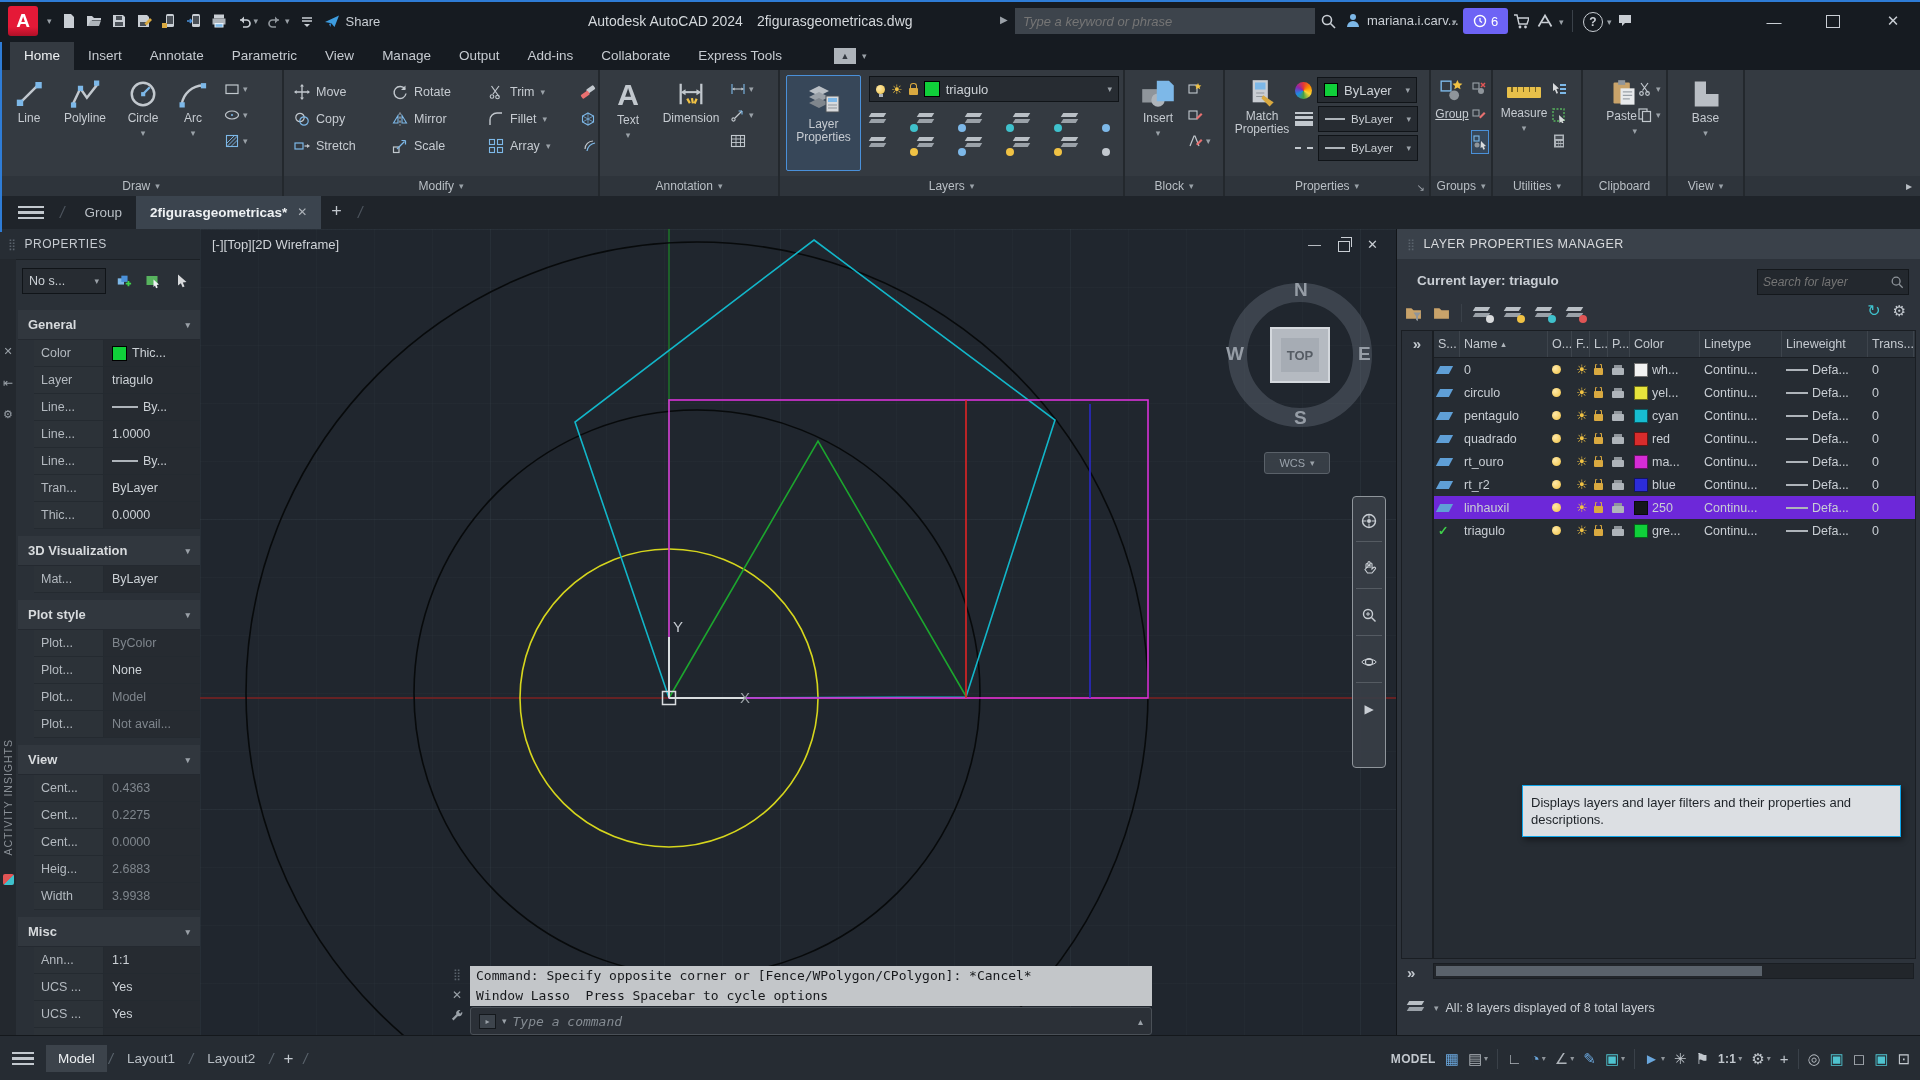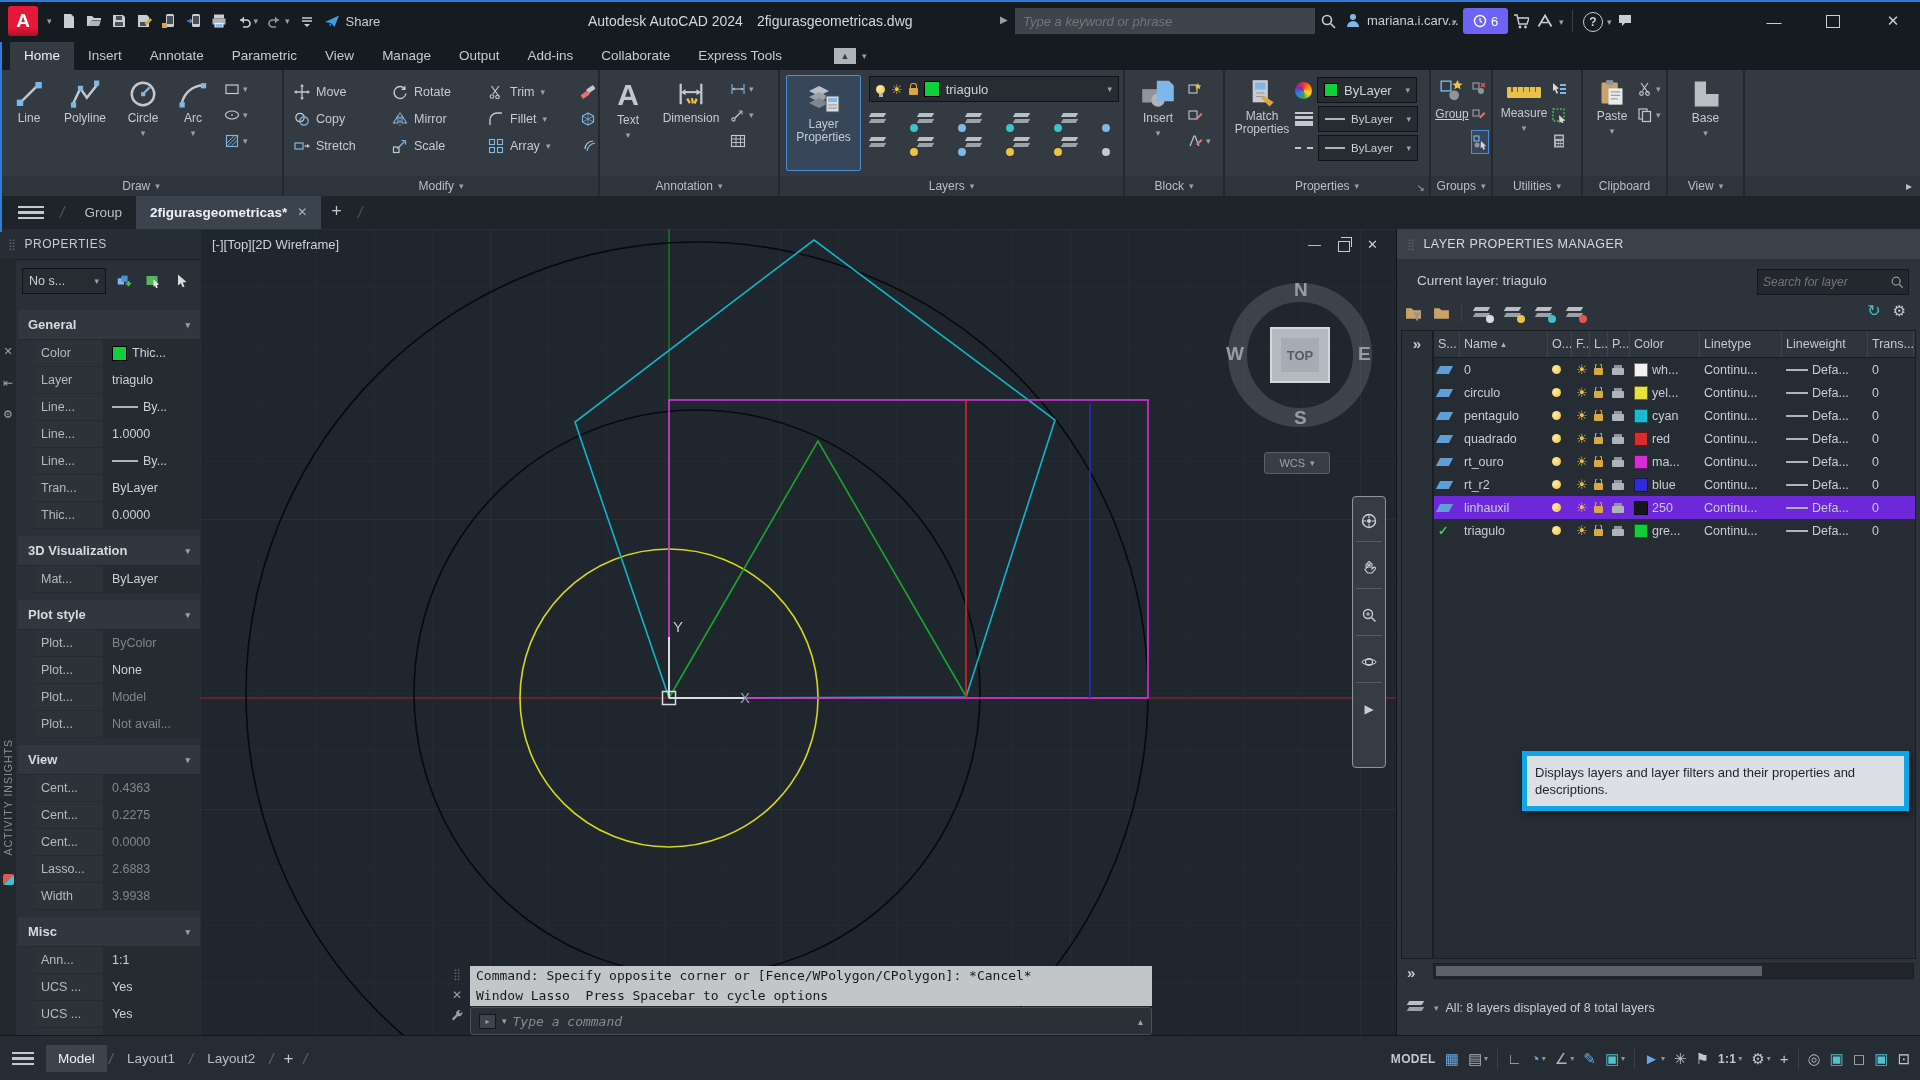--- a/index.html
+++ b/index.html
@@ -138,37 +138,37 @@
   .vletter{position:absolute;color:#969da6;font-weight:bold;font-size:19px;}
   .vtop{position:absolute;left:42px;top:44px;width:60px;height:56px;background:#b5bac1;border:2px solid #d4d8dd;box-sizing:border-box;display:flex;align-items:center;justify-content:center;}
   .vtop i{position:absolute;inset:9px;background:#a6acb4;}
   .vtop span{position:relative;color:#555c64;font-weight:bold;font-size:13px;}
   .wcs{position:absolute;left:1064px;top:223px;width:64px;height:20px;background:rgba(60,67,74,.85);border:1px solid #5a6169;
        border-radius:3px;display:flex;align-items:center;justify-content:center;gap:5px;color:#9aa2ab;font-size:11px;z-index:4;}
   .navbar{position:absolute;left:1152px;top:267px;width:34px;height:272px;background:rgba(56,62,70,.92);border:1px solid #8f959b;
           border-radius:4px;display:flex;flex-direction:column;align-items:center;z-index:4;padding-top:4px;box-sizing:border-box;gap:6px;}
   .navbar .ncell{width:26px;height:40px;display:flex;align-items:center;justify-content:center;border-bottom:1px solid rgba(143,149,155,.35);color:#c9ced4;}
   .navbar .ncell:last-child{border-bottom:0;}
-  .tooltip{position:absolute;left:1522px;top:751px;width:361px;background:#dcdfe3;border:5px solid #0ea5e9;color:#1e2328;
+  .tooltip{position:absolute;left:1522px;top:785px;width:361px;background:#dcdfe3;border:1px solid #0ea5e9;color:#1e2328;
            font-size:13px;padding:8px 8px;z-index:50;box-shadow:2px 3px 6px rgba(0,0,0,.45);line-height:17px;}
 
   
   .cmdwin{position:absolute;left:444px;top:966px;width:708px;z-index:40;display:flex;}
   .cmd-strip{width:26px;display:flex;flex-direction:column;align-items:center;gap:7px;padding-top:2px;color:#9aa1a8;}
   .cmd-body{flex:1;}
   .cmd-hist{background:#c3c6c9;color:#17191c;font-family:"DejaVu Sans Mono",monospace;font-size:13px;line-height:20px;padding:0 6px;white-space:pre;}
   .cmd-input{margin-top:1px;height:26px;background:#2b3037;border:1px solid #4a5057;border-radius:3px;display:flex;align-items:center;gap:6px;padding:0 8px;}
   .cmd-box{width:15px;height:13px;background:#3d444c;border:1px solid #14181c;display:flex;align-items:center;justify-content:center;color:#9aa1a8;font-size:8px;}
   .cmd-prompt{color:#848b92;font-style:italic;font-family:"DejaVu Sans Mono",monospace;font-size:13px;}
   .cmd-up{margin-left:auto;color:#9aa1a8;font-size:10px;}
 
   
   .lpm{position:absolute;left:1396px;top:229px;width:524px;height:806px;background:#2d333b;border-left:1px solid #121519;box-sizing:border-box;}
   .lpm-head{height:30px;background:#3a414a;display:flex;align-items:center;gap:8px;padding-left:10px;font-size:12.5px;letter-spacing:.4px;color:#d8dadd;}
-  .lpm-cur{position:absolute;left:20px;top:44px;font-size:13.5px;color:#c9ced4;}
+  .lpm-cur{position:absolute;left:20px;top:44px;font-size:13.5px;color:#c9ced4;font-weight:bold;}
   .lpm-search{position:absolute;left:360px;top:40px;width:150px;height:24px;background:#23282e;border:1px solid #14181c;display:flex;align-items:center;}
   .lpm-search input{flex:1;min-width:0;background:transparent;border:0;outline:0;color:#8f959b;font-style:italic;font-size:12px;padding:0 5px;font-family:"Liberation Sans",sans-serif;}
   .lpm-toolbar{position:absolute;left:8px;top:72px;height:24px;display:flex;align-items:center;gap:11px;}
   .lpm-tb-right{position:absolute;right:14px;top:72px;display:flex;gap:12px;align-items:center;}
   .teal{color:#3fc1cc;font-size:16px;}
   .gear{color:#c2c8ce;font-size:15px;}
   .lpm-gutter{position:absolute;left:4px;top:101px;bottom:76px;width:32px;background:#2a3038;border:1px solid #1a1e23;box-sizing:border-box;text-align:center;}
   .lpm-gutter .chev{color:#c2c8ce;font-size:15px;font-weight:bold;line-height:26px;}
   .lpm-table{position:absolute;left:36px;right:4px;top:101px;bottom:76px;background:#262c33;border:1px solid #1a1e23;overflow:hidden;box-sizing:border-box;}
   .lpm-hrow{display:flex;height:26px;background:#2e353d;border-bottom:1px solid #1a1e23;align-items:center;font-size:12.5px;color:#c5cad0;}
@@ -846,21 +846,21 @@
         </span>
       </div>
       <div class="pfooter">
           <span>Utilities</span>
           <span class="caret">▾</span>
         </div>
     </div>
 
     <div class="panel" style="width:85px;">
       <div class="pbody">
-        <span class="bigbtn" style="width:50px;">
+        <span class="bigbtn" style="width:50px;align-items:flex-end;">
           <svg viewBox="0 0 22 24" style="width:26px;height:28px;">
               <rect x="2" y="3" width="14" height="18" rx="1" fill="#c9a36a"></rect>
               <rect x="6" y="1" width="6" height="4" fill="#8f959b"></rect>
               <rect x="8" y="8" width="12" height="14" fill="#e8eaec"></rect>
               <path d="M10 11h8M10 14h8M10 17h6" stroke="#9aa1a8"></path>
             </svg>
           <span class="blabel">Paste</span>
             <span class="caret">▾</span>
           </span>
         <span class="smallcol">
@@ -1064,21 +1064,21 @@
               <span>0.2275</span>
             </span>
           </div>
           <div class="prow">
             <span class="plabel">Cent...</span>
             <span class="pvalue muted">
               <span>0.0000</span>
             </span>
           </div>
           <div class="prow">
-            <span class="plabel">Lasso...</span>
+            <span class="plabel">Heig...</span>
             <span class="pvalue muted">
               <span>2.6883</span>
             </span>
           </div>
           <div class="prow">
             <span class="plabel">Width</span>
             <span class="pvalue muted">
               <span>3.9938</span>
             </span>
           </div>

